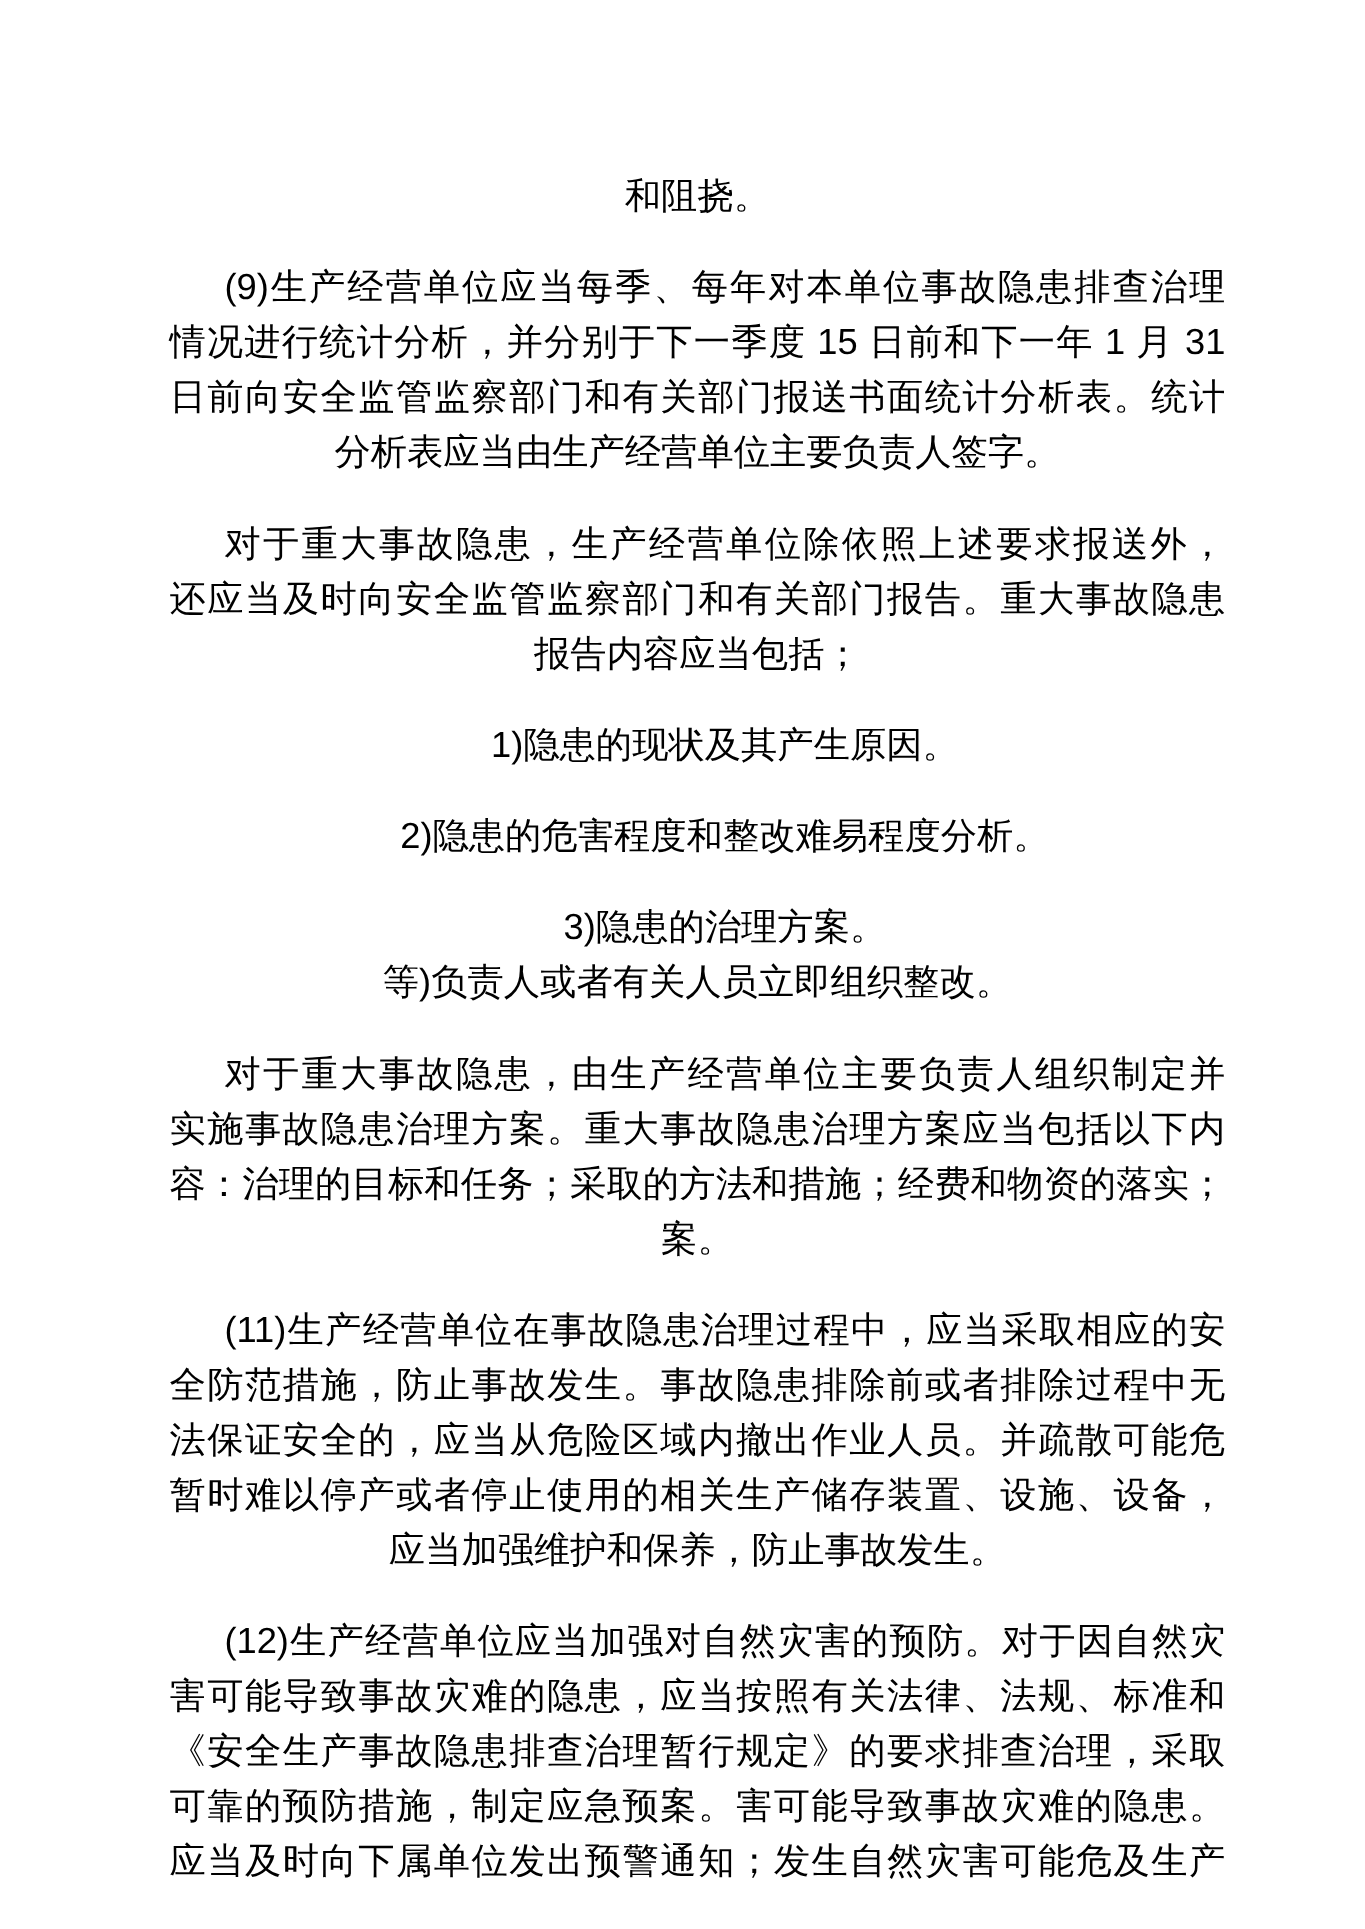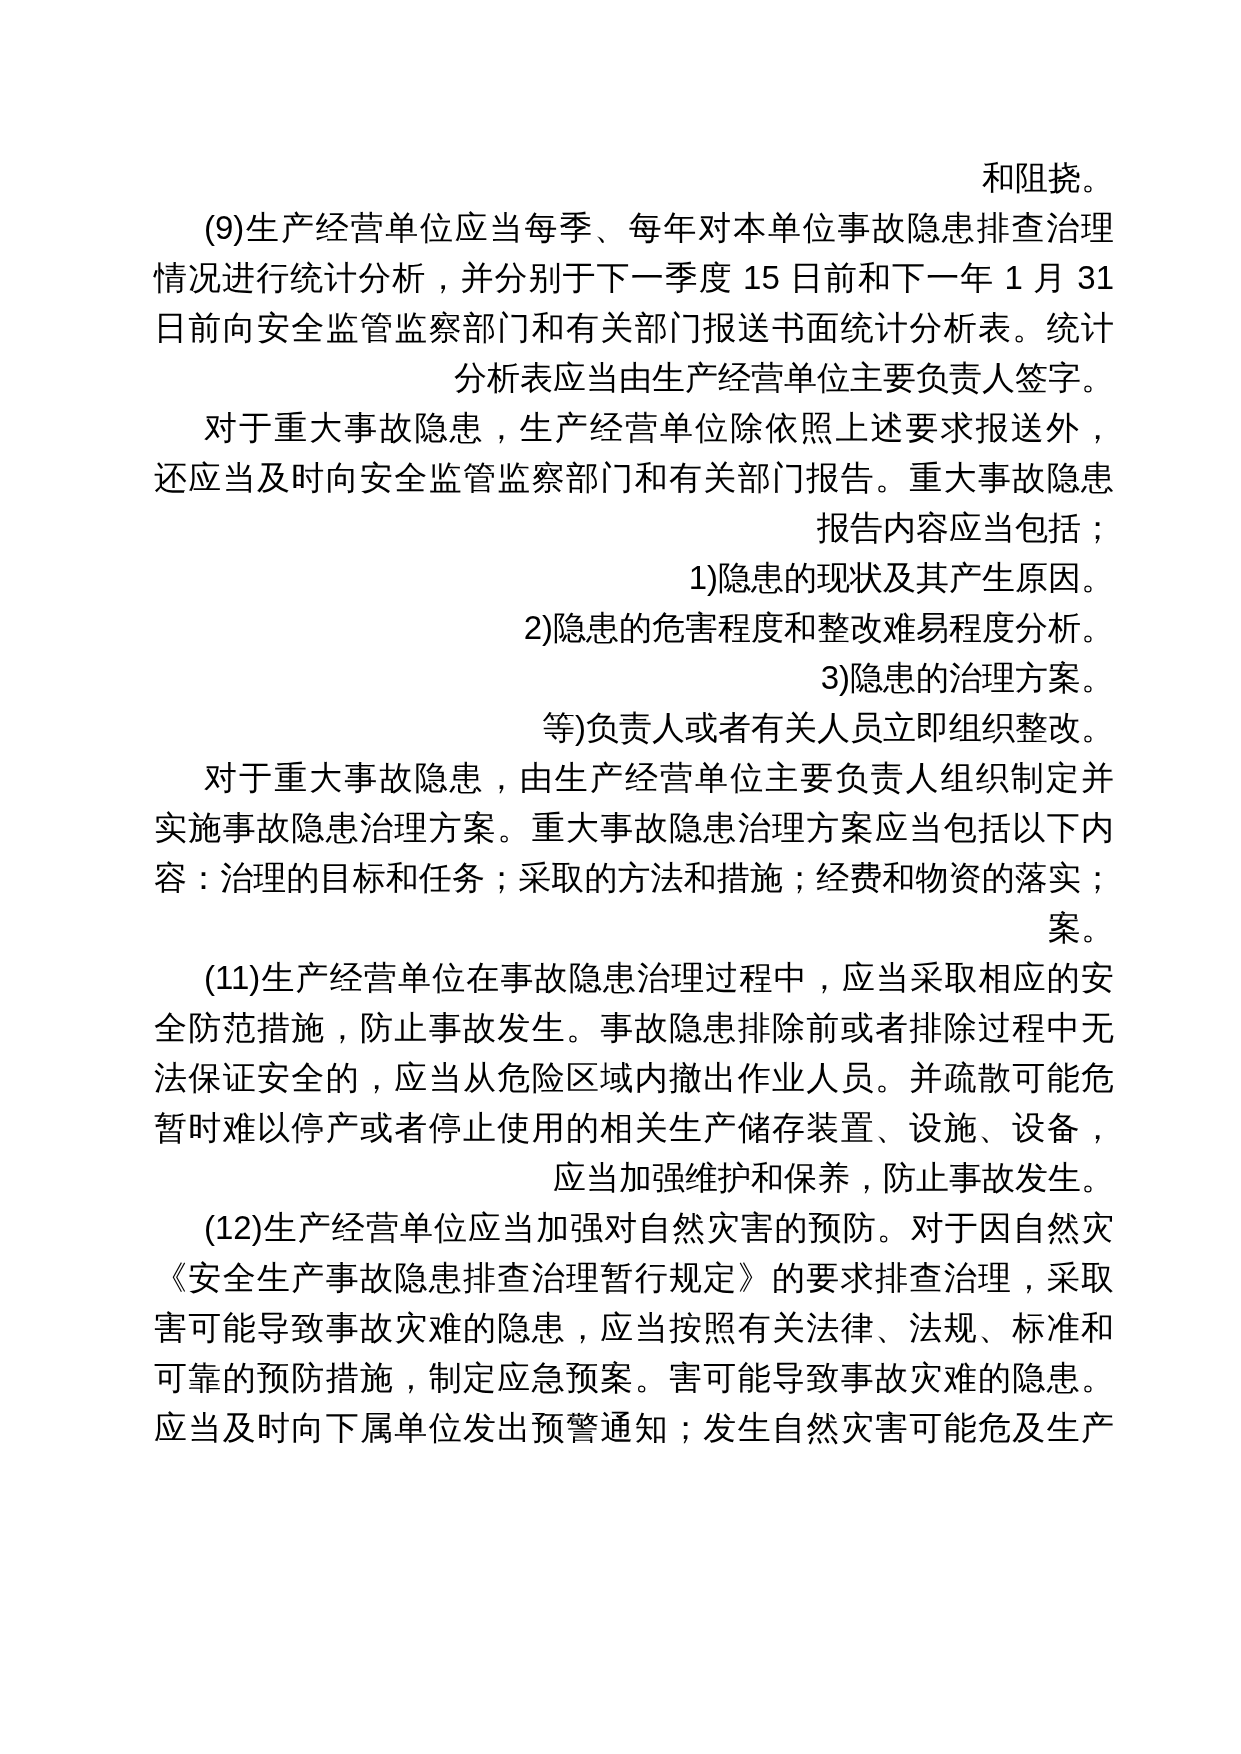--- a/index.html
+++ b/index.html
@@ -21,31 +21,32 @@
     width: 960px;
     font-family: "Liberation Sans", sans-serif;
     font-size: 33px;
     line-height: 50px;
     color: #000000;
     font-weight: 400;
   }
   .line {
     height: 50px;
     overflow: visible;
-    text-align: right;
+    text-align: center;
     text-justify: inter-character;
   }
   
   .line.fill {
     text-align: justify;
     text-align-last: justify;
   }
   
   .line.indent {
     text-indent: 50px;
+    margin-top: 33px;
   }
 </style>
 </head>
 <body>
 
 <div class="page">
   <div class="text-block">
     <div class="line">和阻挠。</div>
     <div class="line indent fill">(9)生产经营单位应当每季、每年对本单位事故隐患排查治理</div>
     <div class="line fill">情况进行统计分析，并分别于下一季度 15 日前和下一年 1 月 31</div>
@@ -61,18 +62,18 @@
     <div class="line indent fill">对于重大事故隐患，由生产经营单位主要负责人组织制定并</div>
     <div class="line fill">实施事故隐患治理方案。重大事故隐患治理方案应当包括以下内</div>
     <div class="line fill">容：治理的目标和任务；采取的方法和措施；经费和物资的落实；</div>
     <div class="line">案。</div>
     <div class="line indent fill">(11)生产经营单位在事故隐患治理过程中，应当采取相应的安</div>
     <div class="line fill">全防范措施，防止事故发生。事故隐患排除前或者排除过程中无</div>
     <div class="line fill">法保证安全的，应当从危险区域内撤出作业人员。并疏散可能危</div>
     <div class="line fill">暂时难以停产或者停止使用的相关生产储存装置、设施、设备，</div>
     <div class="line">应当加强维护和保养，防止事故发生。</div>
     <div class="line indent fill">(12)生产经营单位应当加强对自然灾害的预防。对于因自然灾</div>
+    <div class="line fill">害可能导致事故灾难的隐患，应当按照有关法律、法规、标准和</div>
     <div class="line fill">《安全生产事故隐患排查治理暂行规定》的要求排查治理，采取</div>
-    <div class="line fill">害可能导致事故灾难的隐患，应当按照有关法律、法规、标准和</div>
     <div class="line fill">可靠的预防措施，制定应急预案。害可能导致事故灾难的隐患。</div>
     <div class="line fill">应当及时向下属单位发出预警通知；发生自然灾害可能危及生产</div>
   </div>
 </div>
 
 </body></html>

